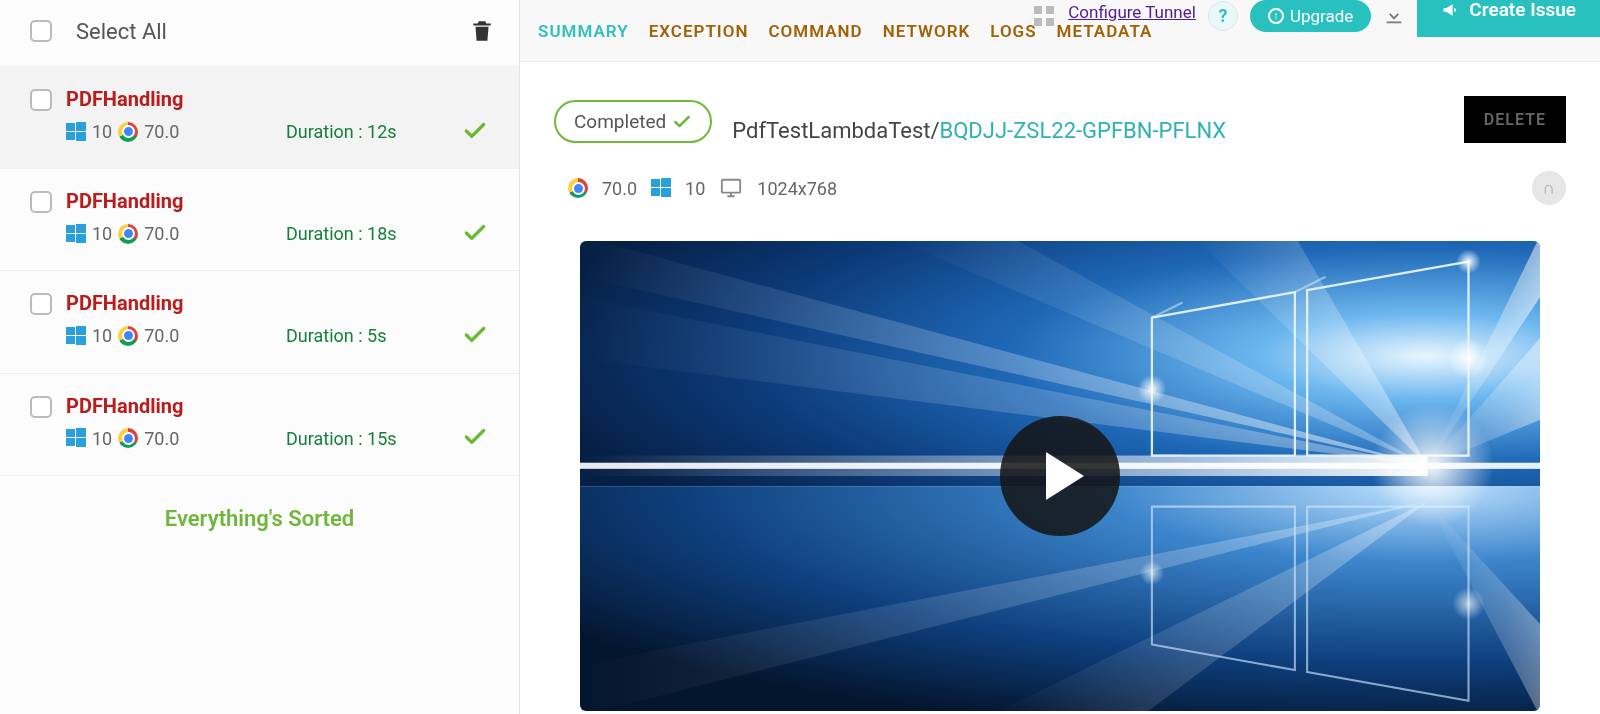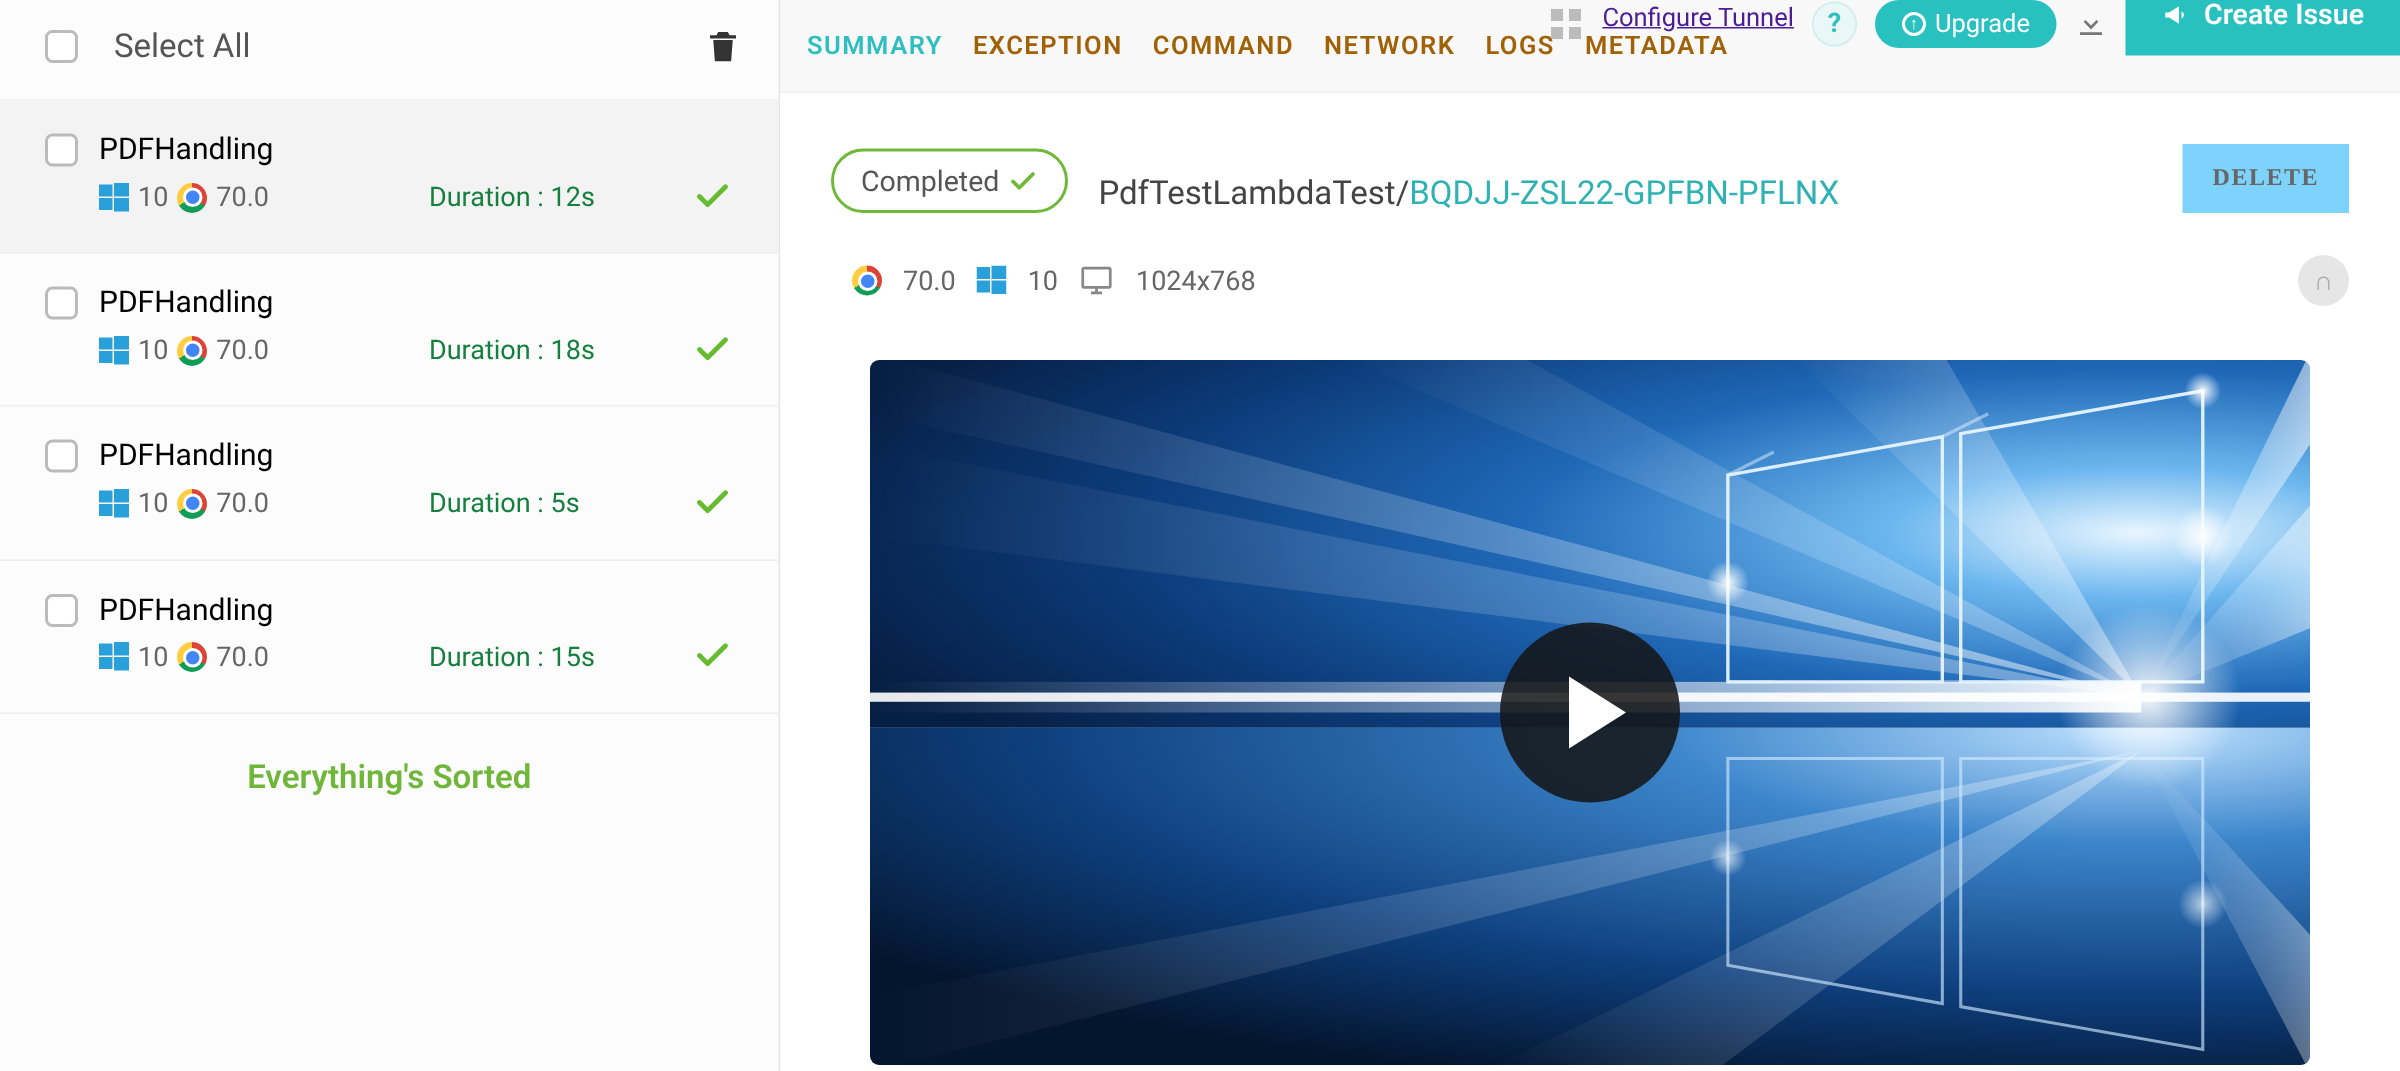--- a/index.html
+++ b/index.html
@@ -75,22 +75,22 @@
   }
   .test-main {
     flex: 1;
     display: flex;
   }
   .test-left {
     width: 220px;
   }
   .test-title {
     font-size: 20px;
-    font-weight: 400;
-    color: #000000;
+    font-weight: 700;
+    color: #b91c1c;
     margin-bottom: 10px;
   }
   .test-env {
     display: flex;
     align-items: center;
     gap: 6px;
     font-size: 18px;
     color: #666;
   }
   .test-mid {
@@ -215,27 +215,26 @@
     gap: 6px;
   }
   .status-pill .chk { color: #6fb93a; width: 20px; height: 20px; }
   .test-path {
     font-size: 22px;
     color: #444;
   }
   .test-path .tid { color: #2fb2b3; }
   .delete-btn {
     margin-left: auto;
-    background: #7dd3fc;
+    background: #000000;
     color: #666;
     font-size: 16px;
     font-weight: 600;
     letter-spacing: 1px;
     padding: 14px 20px;
-    font-family: Liberation Serif, serif;
   }
 
   .meta-row {
     display: flex;
     align-items: center;
     padding: 12px 34px 26px 48px;
     gap: 14px;
     font-size: 18px;
     color: #666;
   }

